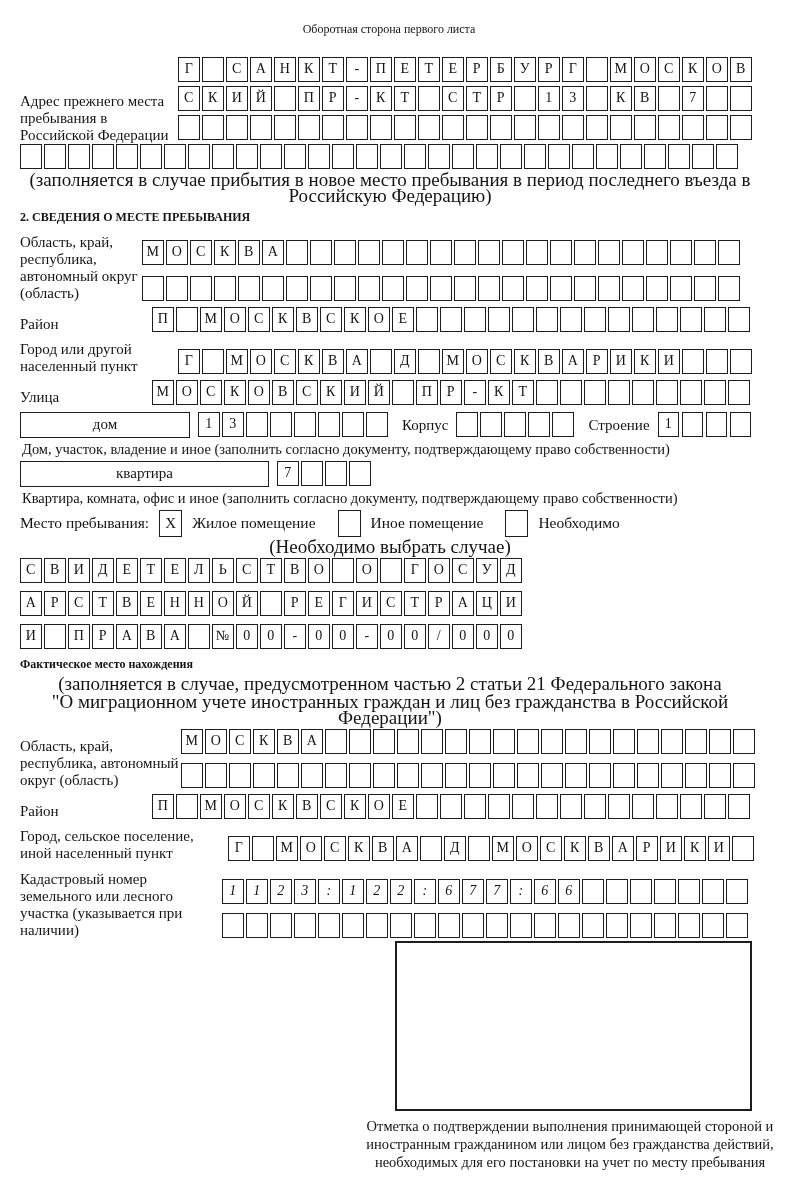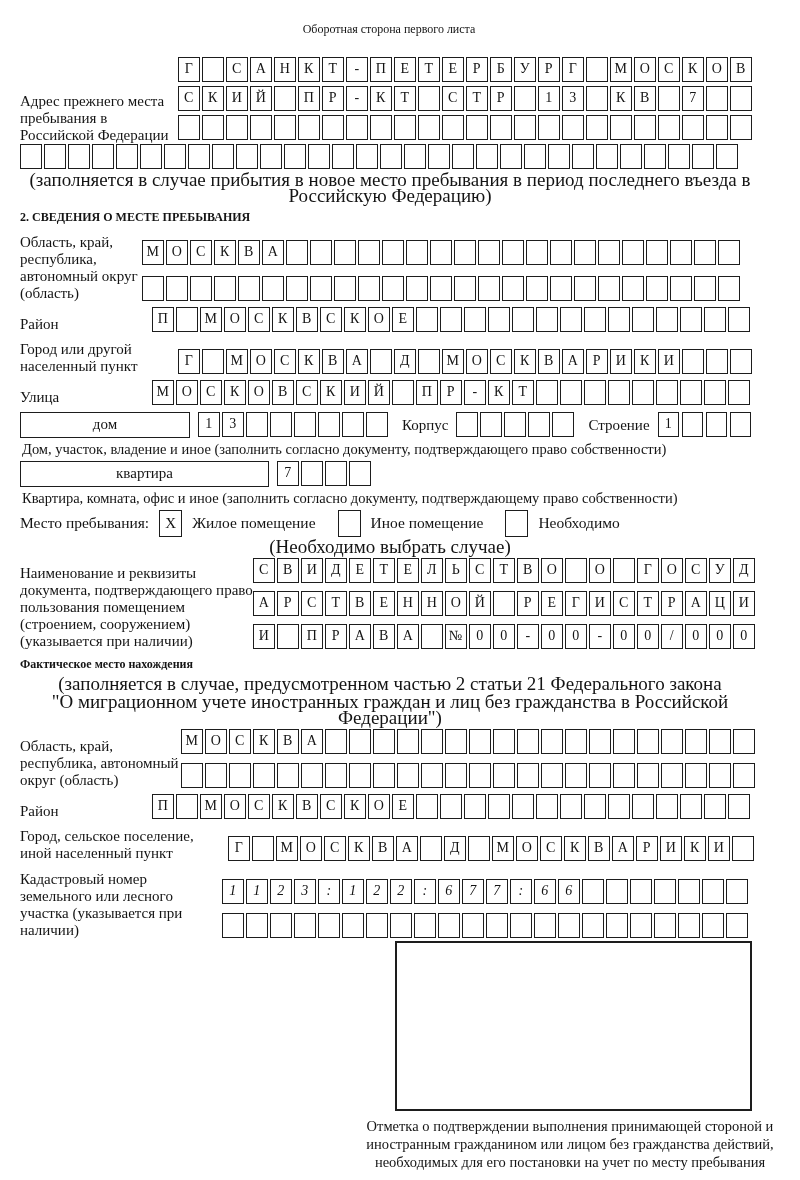--- a/index.html
+++ b/index.html
@@ -162,41 +162,40 @@
   </div>
 
   <div class="inline-row">
     <div class="longbox lb170"><span>дом</span></div>
     <div class="cells"><span class="cell">1</span><span class="cell">3</span><span class="cell"></span><span class="cell"></span><span class="cell"></span><span class="cell"></span><span class="cell"></span><span class="cell"></span></div>
     <div class="inline-label">Корпус</div>
     <div class="cells"><span class="cell"></span><span class="cell"></span><span class="cell"></span><span class="cell"></span><span class="cell"></span></div>
     <div class="inline-label">Строение</div>
     <div class="cells"><span class="cell">1</span><span class="cell"></span><span class="cell"></span><span class="cell"></span></div>
   </div>
-  <div class="caption">Дом, участок, владение и иное (заполнить согласно документу, подтверждающего право собственности)</div>
+  <div class="caption">Дом, участок, владение и иное (заполнить согласно документу, подтверждающему право собственности)</div>
 
   <div class="inline-row">
     <div class="longbox lb216"><span>квартира</span></div>
     <div class="cells"><span class="cell">7</span><span class="cell"></span><span class="cell"></span><span class="cell"></span></div>
   </div>
   <div class="caption">Квартира, комната, офис и иное (заполнить согласно документу, подтверждающему право собственности)</div>
 
   <div class="stay-row">
     <span>Место пребывания:</span>
     <span class="checkbox"><span>X</span></span>
     <span>Жилое помещение</span>
     <span class="checkbox optgap"><span></span></span>
     <span>Иное помещение</span>
     <span class="checkbox optgap"><span></span></span>
     <span>Необходимо</span>
   </div>
   <div class="note">(Необходимо выбрать случае)</div>
 
   <div class="form-row" style="margin-top:3px;">
-    <div class="label w233">Наименование и реквизиты документа, подтверждающего право пользования помещением (строением, сооружением) (указывается при наличии)</div>
     <div>
       <div class="cells mb7"><span class="cell">С</span><span class="cell">В</span><span class="cell">И</span><span class="cell">Д</span><span class="cell">Е</span><span class="cell">Т</span><span class="cell">Е</span><span class="cell">Л</span><span class="cell">Ь</span><span class="cell">С</span><span class="cell">Т</span><span class="cell">В</span><span class="cell">О</span><span class="cell"></span><span class="cell">О</span><span class="cell"></span><span class="cell">Г</span><span class="cell">О</span><span class="cell">С</span><span class="cell">У</span><span class="cell">Д</span></div>
       <div class="cells mb7"><span class="cell">А</span><span class="cell">Р</span><span class="cell">С</span><span class="cell">Т</span><span class="cell">В</span><span class="cell">Е</span><span class="cell">Н</span><span class="cell">Н</span><span class="cell">О</span><span class="cell">Й</span><span class="cell"></span><span class="cell">Р</span><span class="cell">Е</span><span class="cell">Г</span><span class="cell">И</span><span class="cell">С</span><span class="cell">Т</span><span class="cell">Р</span><span class="cell">А</span><span class="cell">Ц</span><span class="cell">И</span></div>
       <div class="cells"><span class="cell">И</span><span class="cell"></span><span class="cell">П</span><span class="cell">Р</span><span class="cell">А</span><span class="cell">В</span><span class="cell">А</span><span class="cell"></span><span class="cell">№</span><span class="cell">0</span><span class="cell">0</span><span class="cell">-</span><span class="cell">0</span><span class="cell">0</span><span class="cell">-</span><span class="cell">0</span><span class="cell">0</span><span class="cell">/</span><span class="cell">0</span><span class="cell">0</span><span class="cell">0</span></div>
     </div>
   </div>
 
   <div class="section-title act-title" style="margin-bottom:2px;">Фактическое место нахождения</div>
   <div class="note" style="margin-bottom:0;">(заполняется в случае, предусмотренном частью 2 статьи 21 Федерального закона</div>
   <div class="note">"О миграционном учете иностранных граждан и лиц без гражданства в Российской Федерации")</div>

